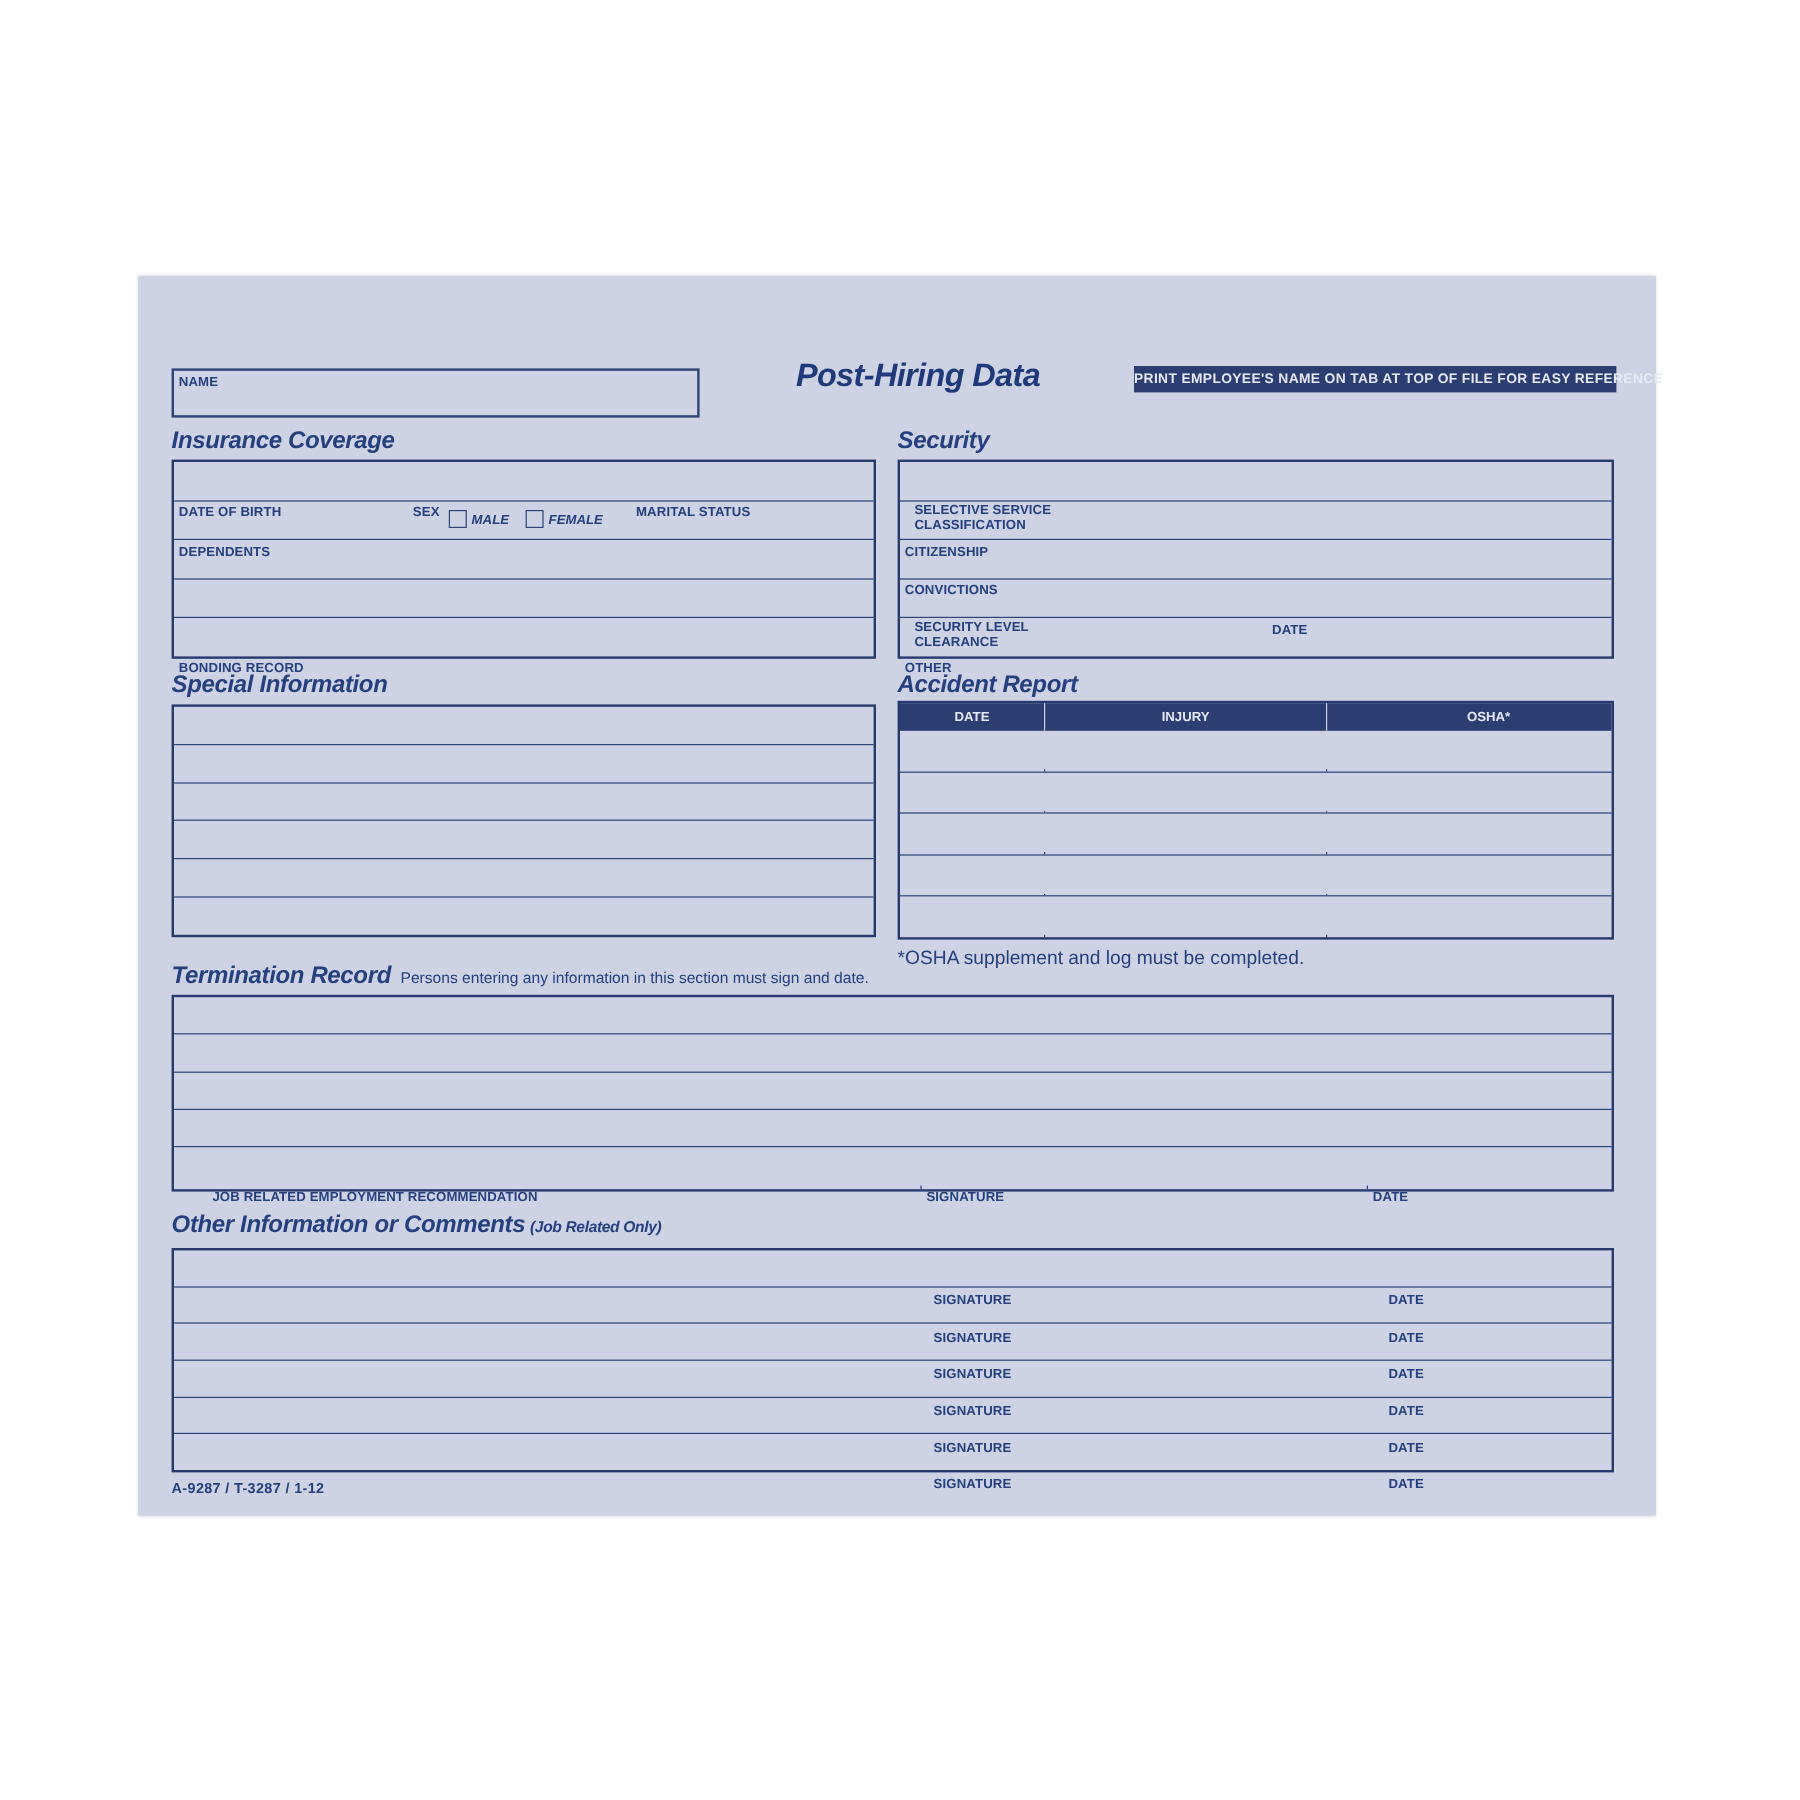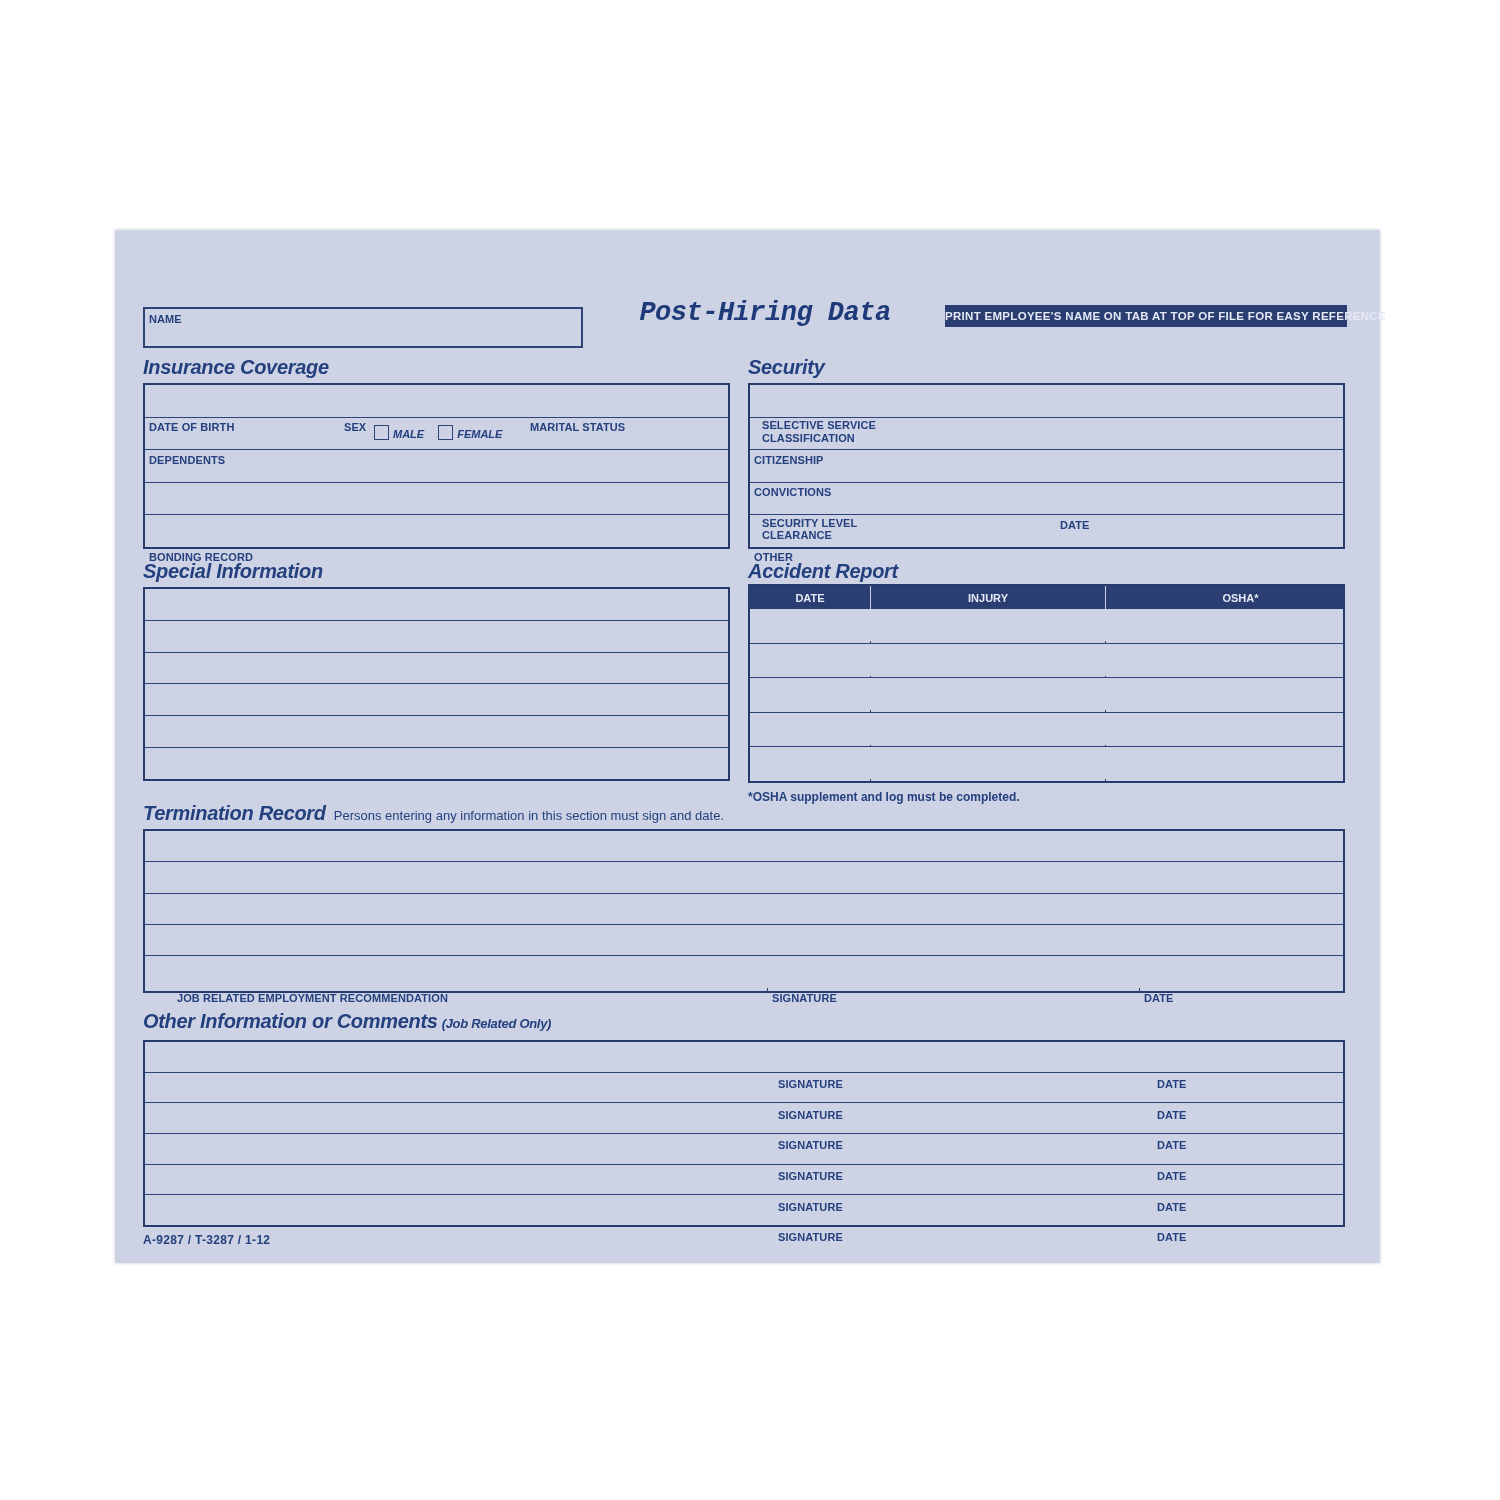--- a/index.html
+++ b/index.html
@@ -52,33 +52,33 @@
   
   .cb-group{position:absolute;left:34px;top:8px;display:flex;align-items:center;font-style:italic;}
   .cb{width:15px;height:15px;border:1.5px solid var(--line);display:inline-block;background:var(--paper);}
   .cb-lbl{font-size:11px;font-weight:bold;color:var(--ink);margin:2px 14px 0 4px;}
   
   .acc-header{display:flex;height:23px;background:var(--navy);}
   .acc-header .hcell{color:var(--banner-text);font-size:11px;font-weight:bold;
     display:flex;align-items:center;justify-content:center;}
   .acc-header .hcell + .hcell{border-left:1.5px solid var(--paper);}
   .acc-body{display:flex;flex-direction:column;flex:1;}
-  .footnote{font-size:12px;font-weight:700;color:var(--ink);}
+  .footnote{font-size:16px;font-weight:400;color:var(--ink);}
   .footer-code{font-size:12px;font-weight:bold;color:var(--ink);letter-spacing:0.3px;}
   
 </style>
 </head>
 <body>
 
 <div class="paper">
 
   <div class="abs name-box" style="left:28px;top:77px;">
     <span class="lbl">NAME</span>
   </div>
-  <div class="abs title" style="left:500px;top:68px;width:300px;font-family:Liberation Mono, monospace;">Post-Hiring Data</div>
+  <div class="abs title" style="left:500px;top:68px;width:300px;">Post-Hiring Data</div>
   <div class="abs banner" style="left:830px;top:75px;">PRINT EMPLOYEE'S NAME ON TAB AT TOP OF FILE FOR EASY REFERENCE</div>
 
   <div class="abs sec-heading" style="left:28px;top:126px;">Insurance Coverage</div>
   <div class="abs box" style="left:28px;top:153px;width:587px;height:166px;">
     <div class="row">
       <div class="cell" style="width:194px;">
         <span class="lbl">DATE OF BIRTH</span>
       </div>
       <div class="cell" style="width:186px;">
         <span class="lbl">SEX</span>

